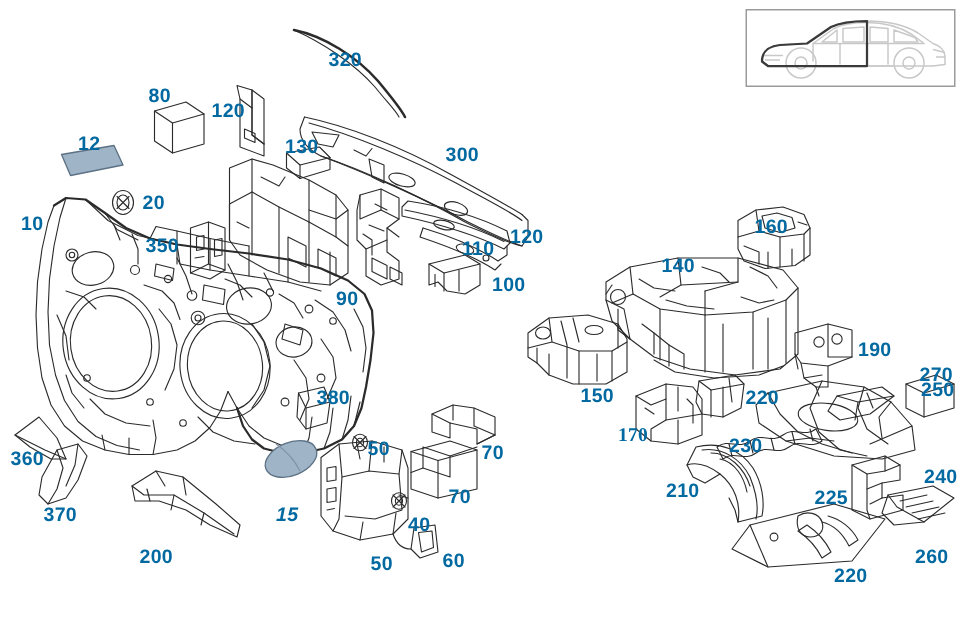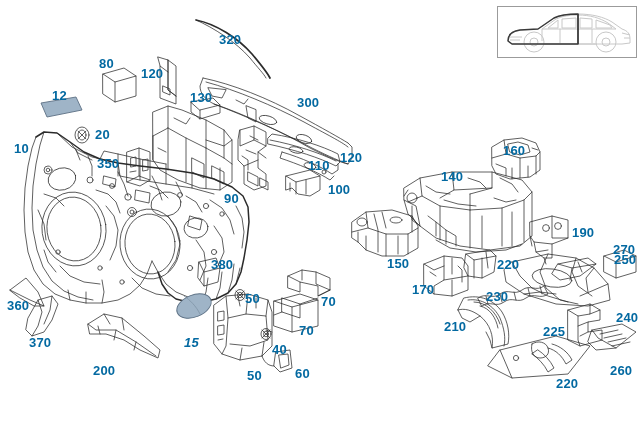--- a/index.html
+++ b/index.html
@@ -532,21 +532,21 @@
       <div class="callout" style="left: 211px; top: 258px;">380</div>
       <div class="callout" style="left: 245px; top: 292px;">50</div>
       <div class="callout" style="left: 247px; top: 369px;">50</div>
       <div class="callout" style="left: 272px; top: 343px;">40</div>
       <div class="callout" style="left: 295px; top: 367px;">60</div>
       <div class="callout" style="left: 321px; top: 295px;">70</div>
       <div class="callout" style="left: 299px; top: 324px;">70</div>
       <div class="callout" style="left: 503px; top: 144px;">160</div>
       <div class="callout" style="left: 441px; top: 170px;">140</div>
       <div class="callout" style="left: 387px; top: 257px;">150</div>
-      <div class="callout" style="left: 412px; top: 283px;">170</div>
+      <div class="callout" style="left: 412px; top: 283px; font-family: Liberation Serif, serif;">170</div>
       <div class="callout" style="left: 497px; top: 258px;">220</div>
       <div class="callout" style="left: 572px; top: 226px;">190</div>
       <div class="callout" style="left: 486px; top: 290px;">230</div>
       <div class="callout" style="left: 444px; top: 320px;">210</div>
       <div class="callout" style="left: 543px; top: 325px;">225</div>
       <div class="callout" style="left: 578px; top: 253px; padding-left: 36px;">250</div>
       <div class="callout" style="left: 613px; top: 243px;">270</div>
       <div class="callout" style="left: 616px; top: 311px;">240</div>
       <div class="callout" style="left: 610px; top: 364px;">260</div>
       <div class="callout" style="left: 556px; top: 377px;">220</div>

